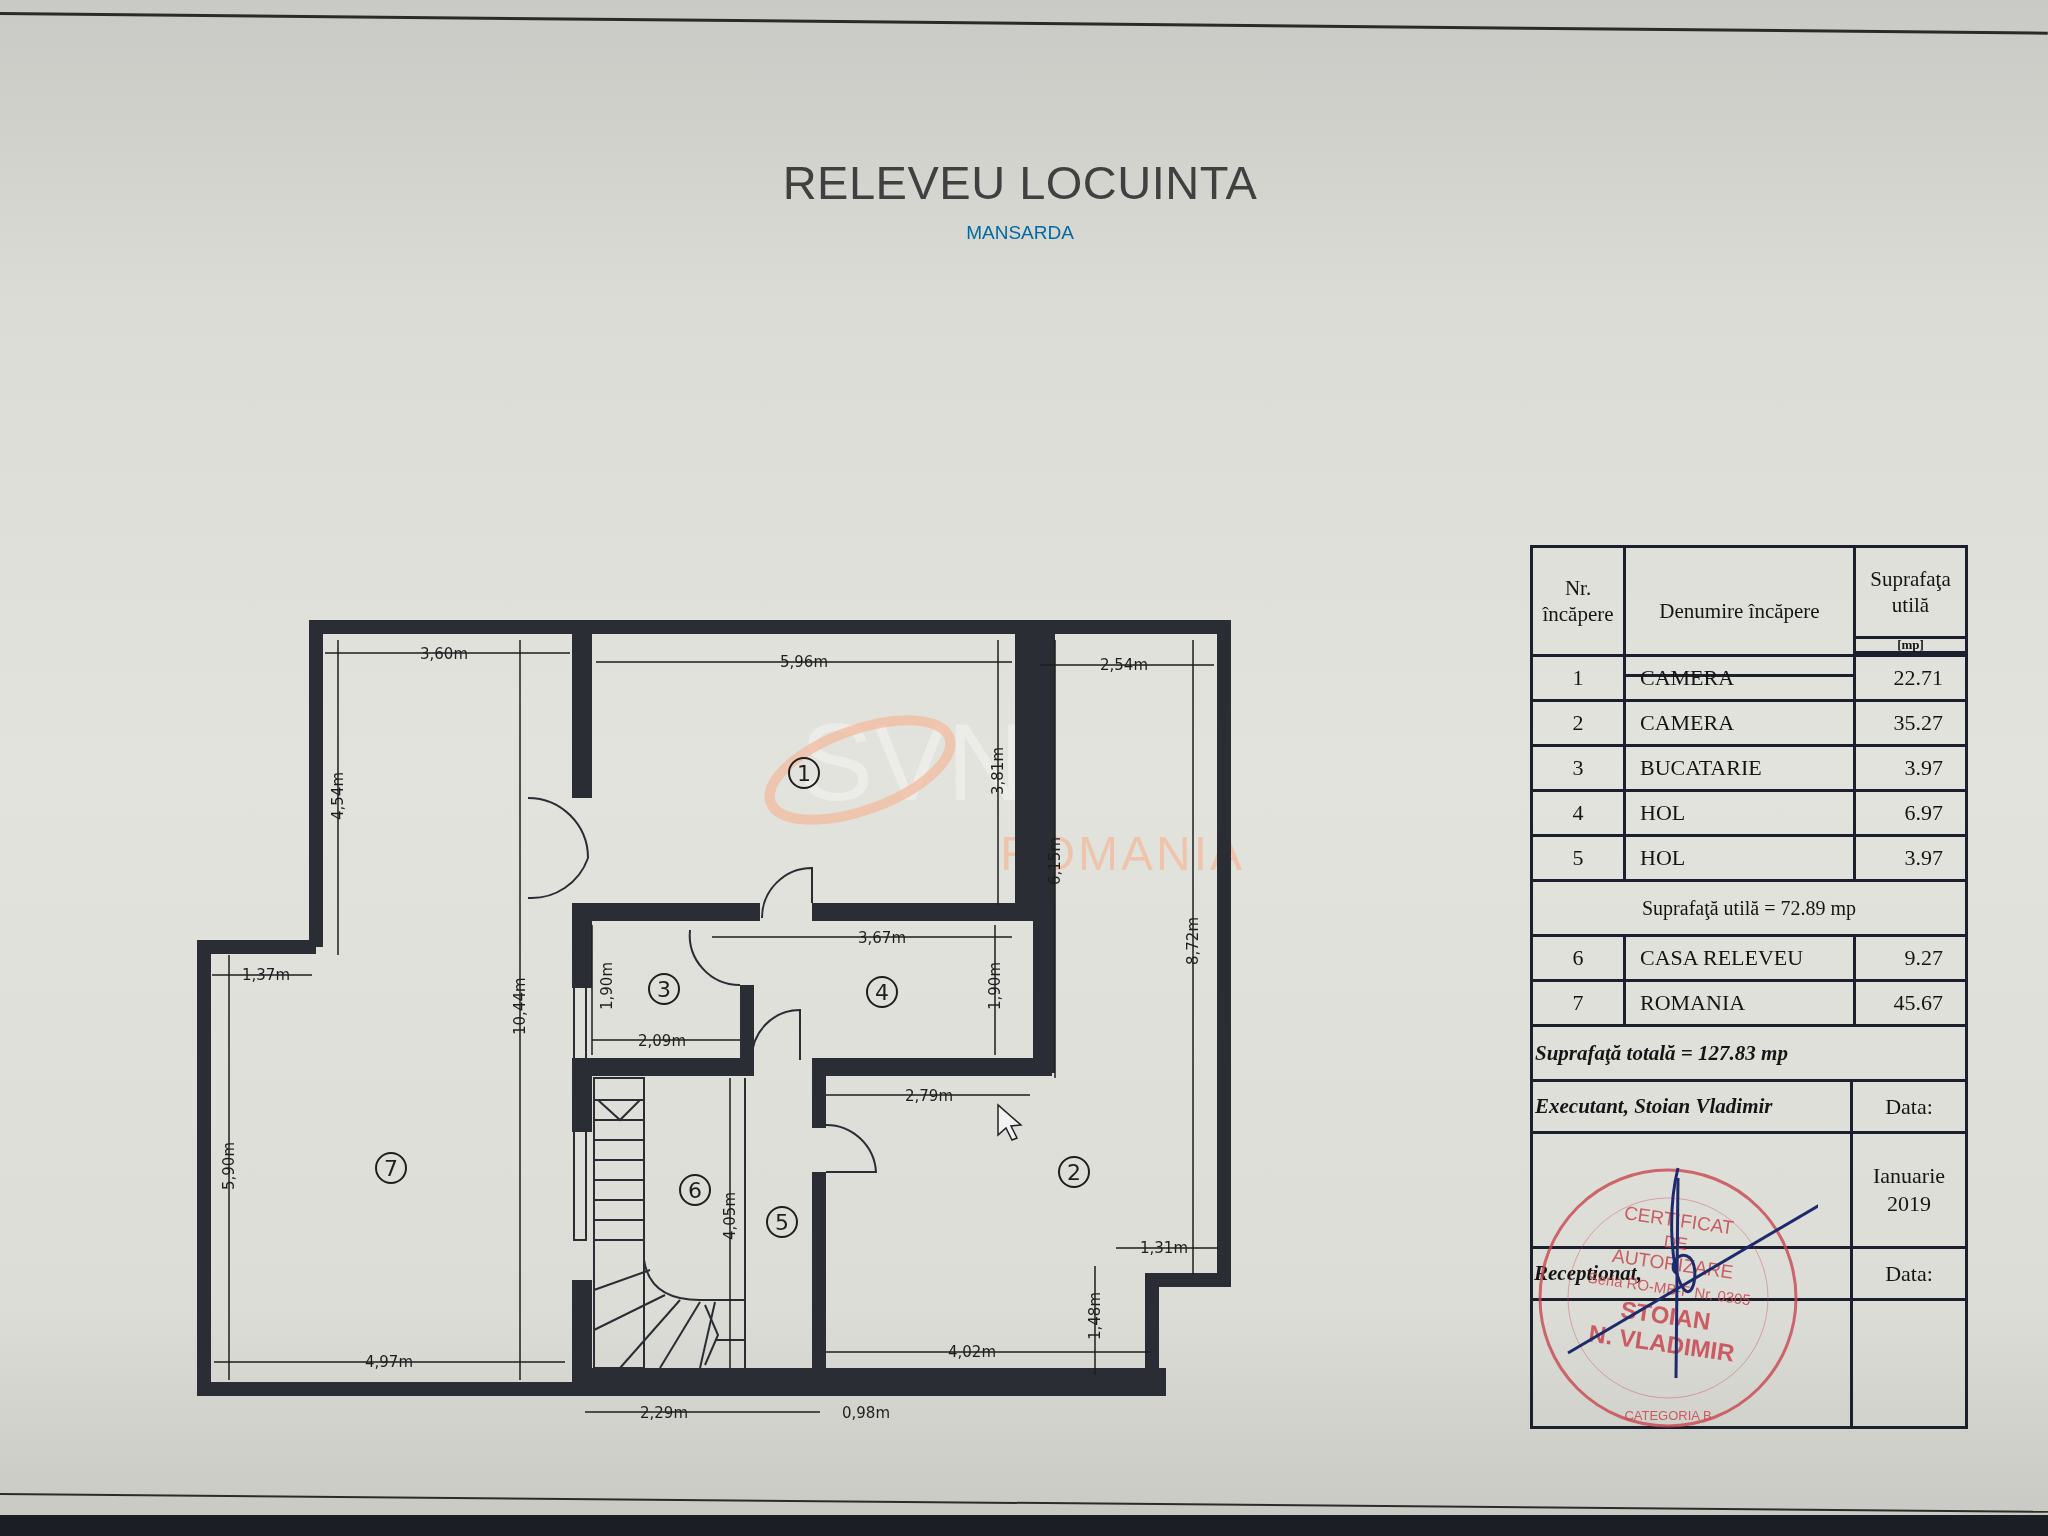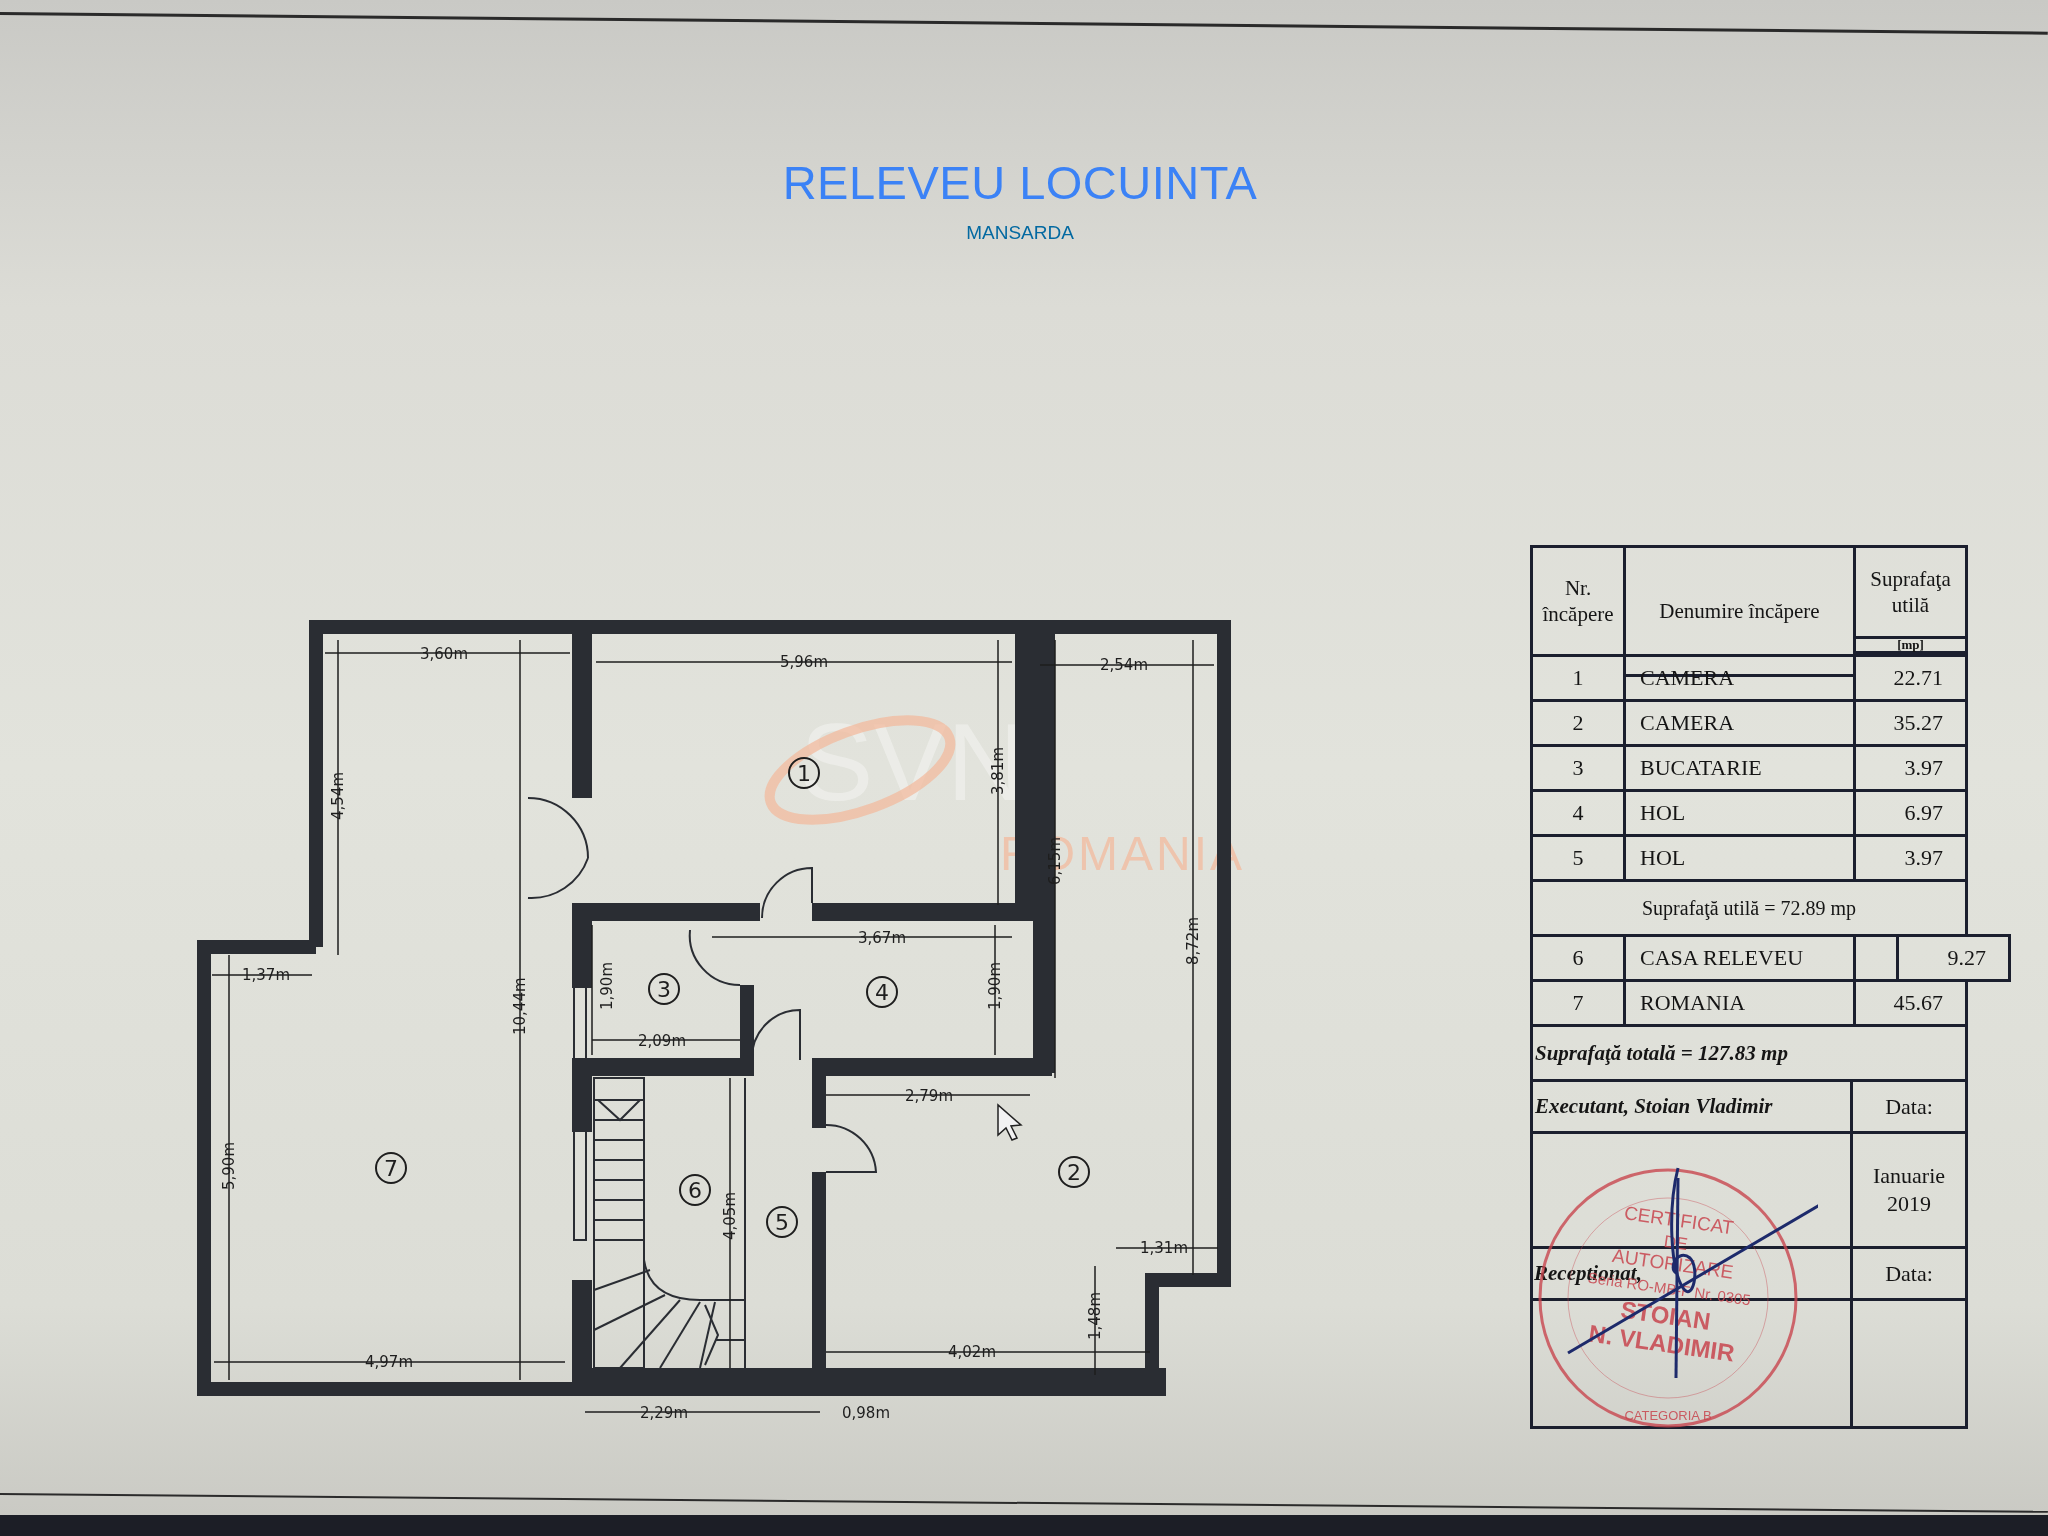--- a/index.html
+++ b/index.html
@@ -7,21 +7,21 @@
     width:2048px; height:1536px; overflow:hidden; position:relative;
     background: linear-gradient(180deg,#c9c9c5 0%,#dcdcd6 20%,#e2e3dc 50%,#dcddd6 85%,#c8c8c2 100%);
     font-family: "Liberation Sans", sans-serif;
   }
   .screen-edge-top { position:absolute; left:0; top:0; width:2048px; height:12px;
     border-bottom:3px solid #2a2a2a; transform:rotate(0.55deg); transform-origin:left top; }
   .screen-edge-bottom { position:absolute; left:0; top:1493px; width:2048px; height:2px;
     background:#2b2b2b; transform:rotate(0.5deg); transform-origin:left top; }
   .screen-bezel { position:absolute; left:0; top:1515px; width:2048px; height:21px; background:#1c1e26; }
   .title { position:absolute; left:700px; top:155px; width:640px; text-align:center;
-    font-size:47px; color:#3b82f6; letter-spacing:0.5px; }
+    font-size:47px; color:#404040; letter-spacing:0.5px; }
   .subtitle { position:absolute; left:700px; top:222px; width:640px; text-align:center;
     font-size:19px; color:#0369a1; }
   svg.plan { position:absolute; left:0; top:0; }
   .dim { font-family:"DejaVu Sans", sans-serif; font-size:15px; fill:#1e1e1e; }
   .rn { font-family:"DejaVu Sans", sans-serif; font-size:22px; fill:#1e1e1e; }
   .wm1 { font-family:"Liberation Sans", sans-serif; font-size:110px; fill:#ffffff; opacity:0.35; }
   .wm2 { font-family:"Liberation Sans", sans-serif; font-size:48px; fill:#f4b89a; opacity:0.7; letter-spacing:3px; }
 
   
   .tbl { position:absolute; left:1530px; top:545px; width:438px; height:884px;
@@ -211,21 +211,21 @@
   <div class="cell row right" style="left:323px;top:244px;width:115px;height:48px;">6.97</div>
 
   <div class="cell row" style="left:0;top:289px;width:96px;height:48px;">5</div>
   <div class="cell row left" style="left:93px;top:289px;width:233px;height:48px;">HOL</div>
   <div class="cell row right" style="left:323px;top:289px;width:115px;height:48px;">3.97</div>
 
   <div class="cell row" style="left:0;top:334px;width:438px;height:58px;font-size:20px;">Suprafaţă utilă = 72.89 mp</div>
 
   <div class="cell row" style="left:0;top:389px;width:96px;height:48px;">6</div>
   <div class="cell row left" style="left:93px;top:389px;width:233px;height:48px;">CASA RELEVEU</div>
-  <div class="cell row right" style="left:323px;top:389px;width:115px;height:48px;margin-left:43px;">9.27</div>
+  <div class="cell row right" style="left:323px;top:389px;width:115px;height:48px;">9.27</div>
 
   <div class="cell row" style="left:0;top:434px;width:96px;height:48px;">7</div>
   <div class="cell row left" style="left:93px;top:434px;width:233px;height:48px;">ROMANIA</div>
   <div class="cell row right" style="left:323px;top:434px;width:115px;height:48px;">45.67</div>
 
   <div class="cell ital" style="left:0;top:479px;width:438px;height:58px;">Suprafaţă totală = 127.83 mp</div>
 
   <div class="cell ital" style="left:0;top:534px;width:323px;height:55px;">Executant, Stoian Vladimir</div>
   <div class="cell row" style="left:320px;top:534px;width:118px;height:55px;">Data:</div>
 

